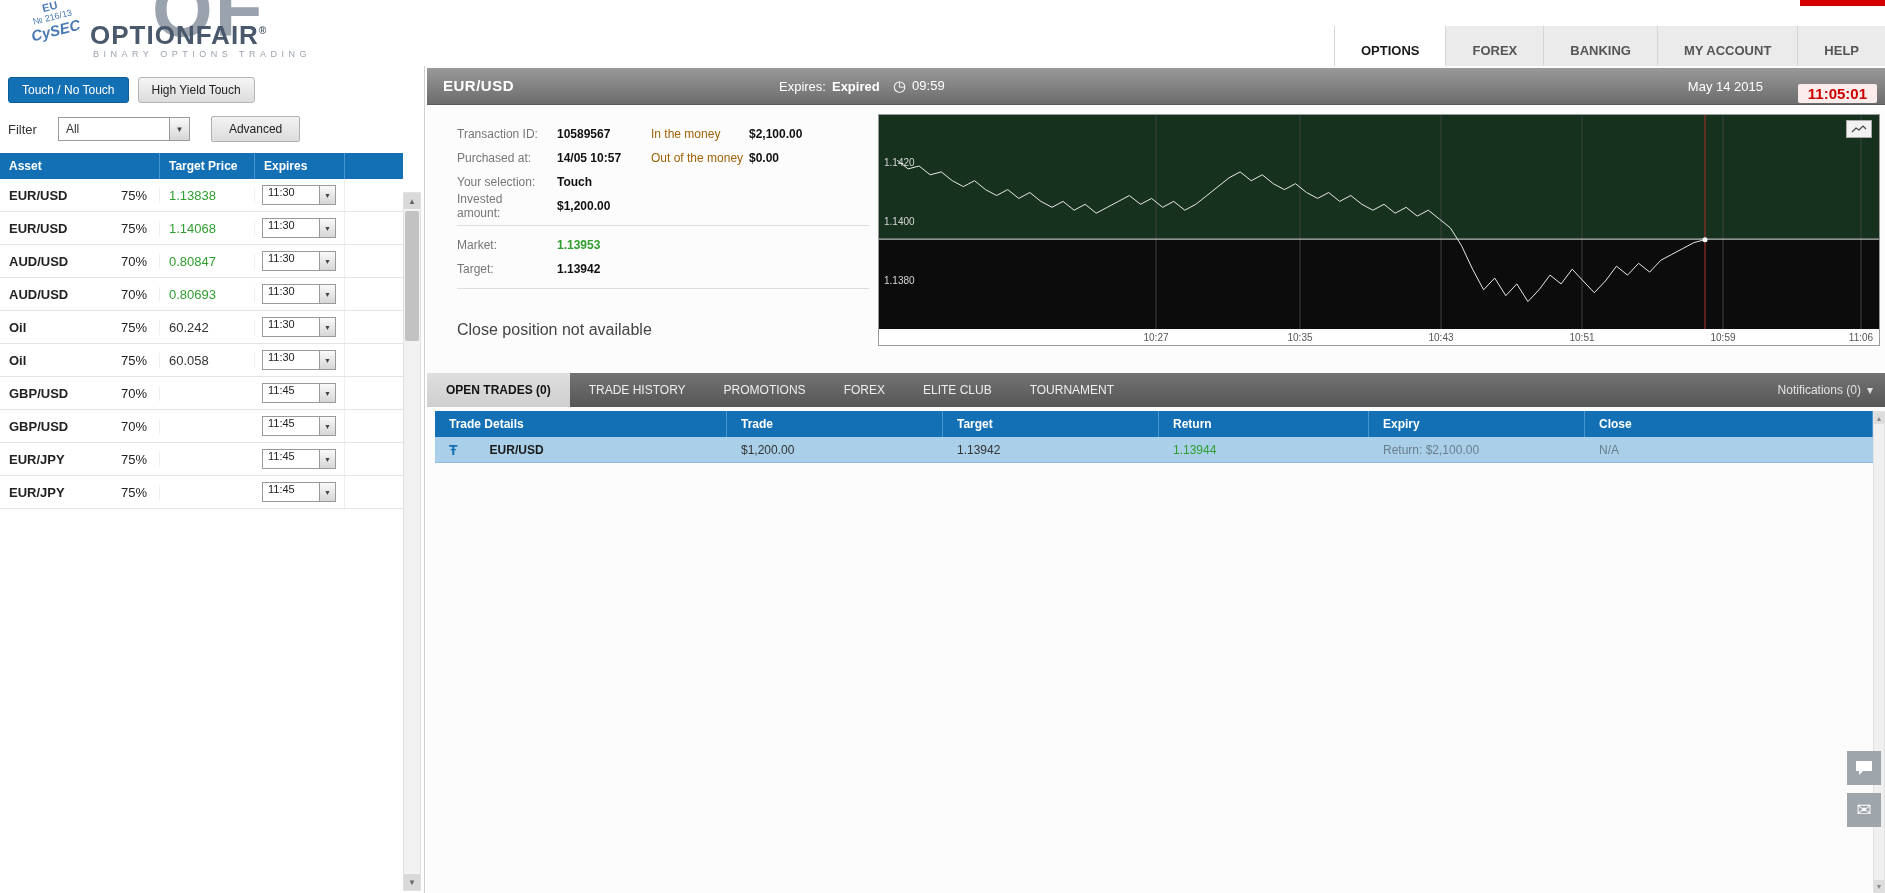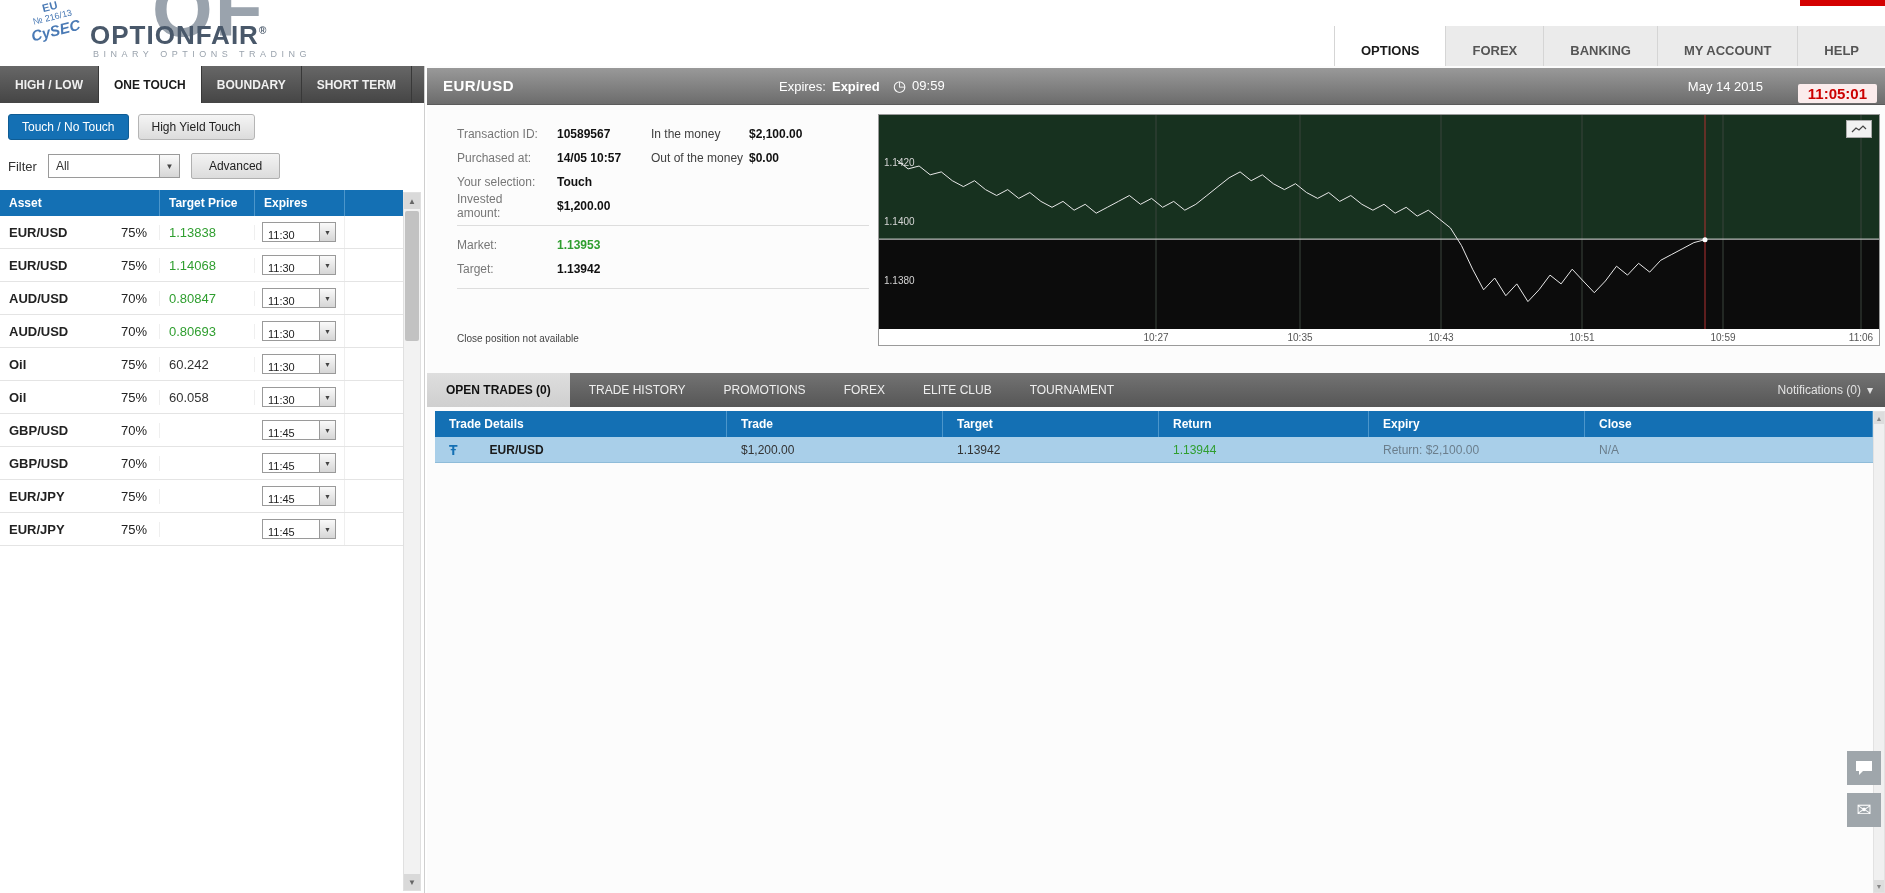--- a/index.html
+++ b/index.html
@@ -25,40 +25,40 @@
   
   .sidebar { position:absolute; left:0; top:66px; width:425px; height:827px; background:#fff; border-right:1px solid #cfcfcf; }
   .side-tabs { display:flex; height:37px; background:linear-gradient(#676767,#454545); }
   .side-tab { display:flex; align-items:center; padding:0 15px; color:#f0f0f0; font-size:12px; font-weight:bold;
               border-right:1px solid #383838; cursor:pointer; white-space:nowrap; }
   .side-tab.active { background:#fff; color:#1a1a1a; }
   .subtabs { display:flex; gap:9px; padding:11px 8px 8px; }
   .subtab { font-size:12px; padding:5px 13px; border-radius:3px; cursor:pointer; white-space:nowrap; }
   .subtab.active { background:#1470b4; color:#fff; border:1px solid #0f5c94; }
   .subtab.inactive { background:linear-gradient(#f5f5f5,#dcdcdc); border:1px solid #b5b5b5; color:#222; }
-  .filter-row { display:flex; align-items:center; gap:11px; padding:5px 8px 11px; font-size:13px; color:#333; }
+  .filter-row { display:flex; align-items:center; gap:21px; padding:5px 8px 11px; font-size:13px; color:#333; }
   .select { display:inline-flex; align-items:center; border:1px solid #9a9a9a; background:#fff; height:24px; width:132px;
             justify-content:space-between; cursor:pointer; }
   .select .val { padding:0 7px; font-size:12px; }
   .dd-btn { width:20px; height:22px; background:linear-gradient(#fafafa,#d6d6d6); border-left:1px solid #9a9a9a;
             display:flex; align-items:center; justify-content:center; font-size:8px; color:#444; }
   .btn-advanced { height:26px; padding:0 17px; font-size:12px; background:linear-gradient(#f3f3f3,#dcdcdc);
                   border:1px solid #b0b0b0; border-radius:2px; color:#222; cursor:pointer; }
   .at-header { display:flex; height:26px; background:#1470b4; color:#fff; font-size:12px; font-weight:bold; width:403px; }
   .at-header .c { display:flex; align-items:center; padding-left:9px; border-right:1px solid #4c96cb; }
   .col-asset { width:160px; } .col-target { width:95px; } .col-expires { width:90px; } .col-extra { width:58px; border-right:none !important; }
   .asset-row { display:flex; height:33px; align-items:center; border-bottom:1px solid #e4e4e4; font-size:13px; width:403px; background:#fff; }
   .ar-asset { width:160px; display:flex; justify-content:space-between; padding:0 12px 0 9px; border-right:1px solid #efefef; }
   .ar-name { font-weight:bold; color:#222; }
   .ar-pct { color:#222; }
   .ar-target { width:95px; padding-left:9px; color:#333; border-right:1px solid #efefef; }
   .ar-target.green { color:#2f9e2f; }
   .ar-expires { width:90px; border-right:1px solid #efefef; height:100%; display:flex; align-items:center; }
   .ar-extra { width:58px; }
-  .mini-select { display:inline-flex; align-items:flex-end; justify-content:space-between; border:1px solid #9a9a9a;
+  .mini-select { display:inline-flex; align-items:flex-start; justify-content:space-between; border:1px solid #9a9a9a;
                  background:#fff; height:20px; width:74px; margin-left:7px; cursor:pointer; }
   .ms-val { font-size:11px; padding:0 5px; color:#222; }
   .ms-dd { width:16px; height:18px; background:linear-gradient(#fafafa,#d6d6d6); border-left:1px solid #9a9a9a;
            display:flex; align-items:center; justify-content:center; font-size:7px; color:#444; }
   .side-scroll { position:absolute; right:3px; top:126px; bottom:2px; width:18px; background:#f2f2f2; border:1px solid #e0e0e0; }
   .scroll-arrow { position:absolute; left:0; width:16px; height:16px; background:#d9d9d9; color:#666; font-size:8px;
                   display:flex; align-items:center; justify-content:center; cursor:pointer; }
   .sa-up { top:0; } .sa-down { bottom:0; }
   .scroll-thumb { position:absolute; left:1px; top:18px; width:14px; height:130px; background:#c2c2c2; border-radius:2px; cursor:grab; }
 
@@ -72,25 +72,25 @@
   .ih-clock { position:absolute; left:466px; top:10px; font-size:13px; display:flex; align-items:center; gap:6px; }
   .clock-icon { font-size:15px; line-height:1; }
   .ih-date { position:absolute; right:122px; top:11px; font-size:13px; }
   .ih-time { position:absolute; right:8px; top:16px; background:#fbecec; color:#cc0000; font-weight:bold; font-size:15px;
              padding:1px 10px; border-radius:2px; }
 
   .details { position:absolute; left:30px; top:56px; width:412px; font-size:12px; }
   .drow { display:flex; height:24px; align-items:center; }
   .dlabel { width:88px; color:#777; }
   .dvalue { width:94px; color:#111; font-weight:bold;margin-left:12px; }
-  .dlabel2 { width:98px; color:#404040; }
+  .dlabel2 { width:98px; color:#a16207; }
   .dvalue2 { color:#111; font-weight:bold; }
   .ddiv { border-top:1px solid #ddd; margin:7px 0; }
   .green { color:#2f9e2f !important; }
-  .close-note { margin-top:44px; font-size:10px; color:#444; }
+  .close-note { margin-top:32px; font-size:16px; color:#444; }
 
   .chart { position:absolute; left:451px; top:48px; width:1002px; height:232px; border:1px solid #9a9a9a; background:#fff; }
   .chart-type-btn { position:absolute; top:5px; right:7px; width:26px; height:18px; background:#f2f2f2;
                     border:1px solid #aaa; display:flex; align-items:center; justify-content:center; cursor:pointer; z-index:3; }
 
   .bottom-tabs { position:absolute; left:0; top:307px; width:1458px; height:34px; display:flex; align-items:stretch;
                  background:linear-gradient(#737373,#565656); }
   .btab { display:flex; align-items:center; padding:0 19px; font-size:12px; color:#eee; cursor:pointer; white-space:nowrap; }
   .btab.active { background:linear-gradient(#dedede,#cfcfcf); color:#111; font-weight:bold; }
   .notif { margin-left:auto; display:flex; align-items:center; gap:6px; padding:0 12px; font-size:12px; color:#e2e2e2; cursor:pointer; }
@@ -131,26 +131,20 @@
     <nav class="main-nav">
         <div class="nav-item active">OPTIONS</div>
         <div class="nav-item">FOREX</div>
         <div class="nav-item">BANKING</div>
         <div class="nav-item">MY ACCOUNT</div>
         <div class="nav-item">HELP</div>
       </nav>
   </div>
 
   <div class="sidebar">
-    <div class="side-tabs">
-        <div class="side-tab">HIGH / LOW</div>
-        <div class="side-tab active">ONE TOUCH</div>
-        <div class="side-tab">BOUNDARY</div>
-        <div class="side-tab">SHORT TERM</div>
-      </div>
     <div class="subtabs">
         <div class="subtab active">Touch / No Touch</div>
         <div class="subtab inactive">High Yield Touch</div>
       </div>
     <div class="filter-row">
       <span>Filter</span>
       <span class="select">
         <span class="val">All</span>
         <span class="dd-btn">▼</span>
       </span>

